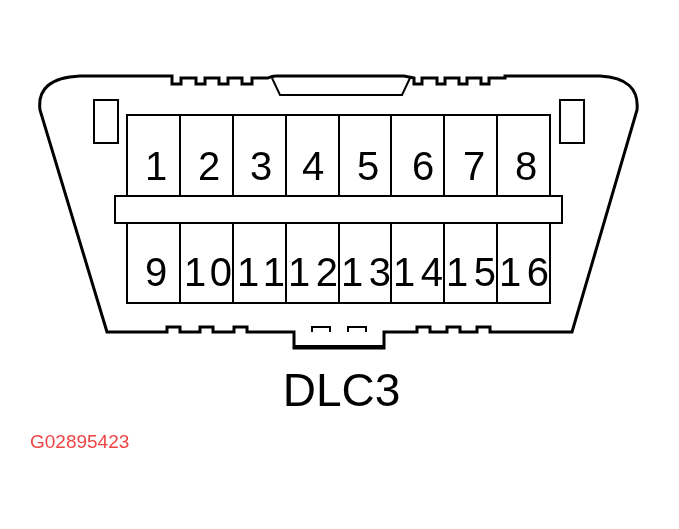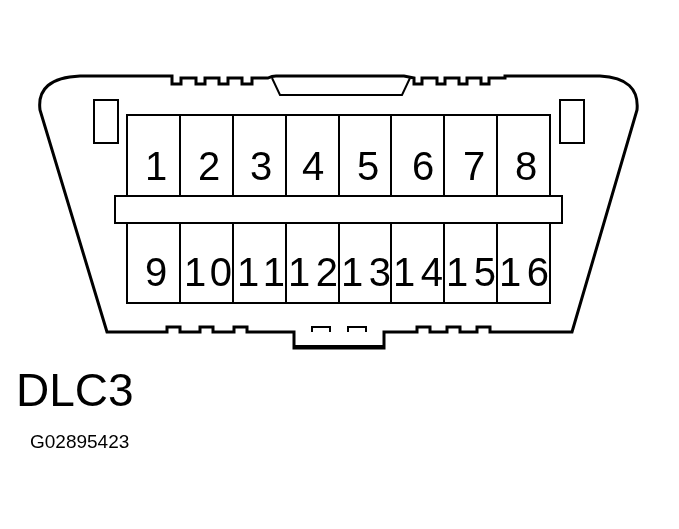--- a/index.html
+++ b/index.html
@@ -1,22 +1,22 @@
 <!DOCTYPE html>
 <html><head>
 <meta charset="utf-8">
 <style>
   html, body { margin: 0; padding: 0; background: #ffffff; }
   body { width: 679px; height: 529px; position: relative; overflow: hidden; }
   svg { position: absolute; left: 0; top: 0; }
   .pin-num { font-family: "Liberation Sans", sans-serif; font-size: 40px; fill: #000; }
-  .title { position: absolute; left: 0; width: 679px; top: 363px; text-align: left;
-           font-family: "Liberation Sans", sans-serif; font-size: 46px; color: #000; padding-left: 16px; box-sizing: border-box; }
+  .title { position: absolute; left: 0; width: 679px; top: 363px; text-align: center;
+           font-family: "Liberation Sans", sans-serif; font-size: 46px; color: #000; padding-left: 4px; box-sizing: border-box; }
   .figid { position: absolute; left: 30px; top: 431px;
-           font-family: "Liberation Sans", sans-serif; font-size: 19px; color: #000000; }
+           font-family: "Liberation Sans", sans-serif; font-size: 19px; color: #ef4444; }
 </style>
 </head>
 <body>
 
 <svg width="679" height="529" viewBox="0 0 679 529">
 
   <path d="M 107 332 L 40 110 Q 36 78 80 76 L 172 76
            L 172 84 L 181 84 L 181 78 L 196 78 L 196 84 L 205 84 L 205 78 L 219 78 L 219 84 L 228 84 L 228 78 L 242 78 L 242 84 L 252 84 L 252 78 L 268 78
            Q 272 76 276 76
            L 404 76

